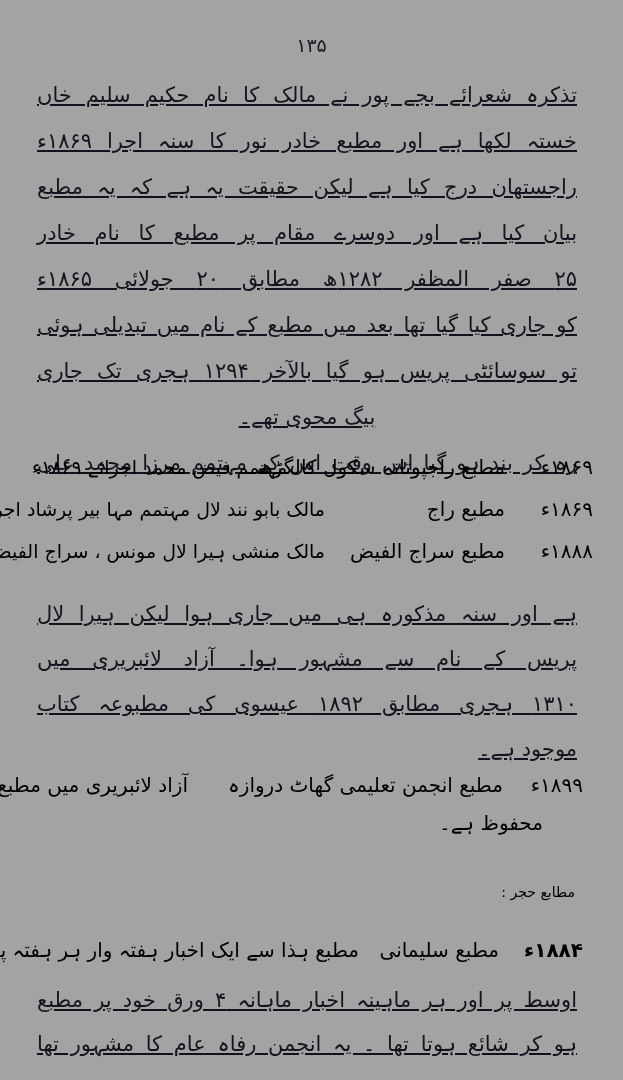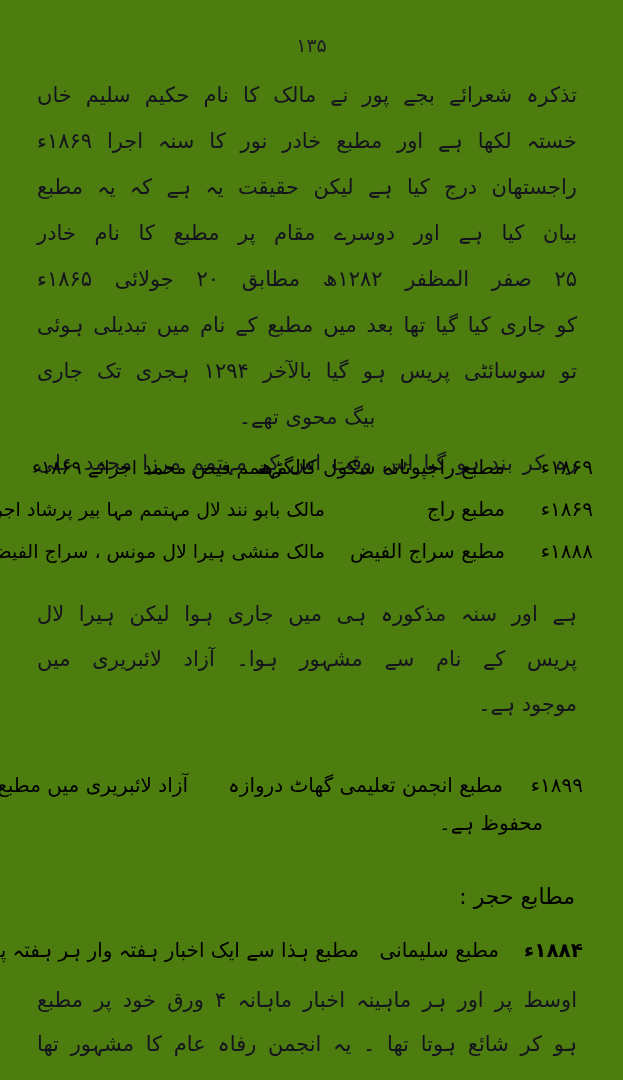--- a/index.html
+++ b/index.html
@@ -11,39 +11,40 @@
     height: 1080px;
     background: #f5f2ee;
     font-family: "DejaVu Sans", sans-serif;
     overflow: hidden;
     position: relative;
   }
   .page {
     position: relative;
     width: 623px;
     height: 1080px;
-    background: #4d7c0f;
+    background: #a3a3a3;
     box-sizing: border-box;
     padding: 15px;
   }
   .page-number {
     position: absolute;
     top: 34px;
     left: 0;
     width: 623px;
     text-align: center;
     font-size: 19px;
     color: #1a1a24;
     direction: rtl;
     letter-spacing: 1px;
   }
   .body-block {
     direction: rtl;
     text-align: right;
     color: #12121c;
+    text-decoration: underline;
   }
   .line {
     direction: rtl;
     unicode-bidi: plaintext;
     white-space: nowrap;
     color: #14141f;
   }
 
   
   .para-top {
@@ -138,21 +139,21 @@
     margin-top: 14px;
     text-align: right;
     padding-right: 40px;
   }
 
   
   .section-heading {
     position: absolute;
     top: 884px;
     right: 48px;
-    font-size: 22px;
+    font-size: 14px;
     direction: rtl;
   }
 
   
   .entry-bottom {
     position: absolute;
     top: 938px;
     right: 40px;
     width: 555px;
   }
@@ -213,20 +214,21 @@
     <div class="entry">
       <span class="year">۱۸۸۸ء</span>
       <span class="name">مطبع سراج الفیض</span>
       <span class="detail">مالک منشی ہیرا لال مونس ، سراج الفیض تاریخی نام</span>
     </div>
   </div>
 
   <div class="para-mid body-block">
     <div class="line">ہے اور سنہ مذکورہ ہی میں جاری ہوا لیکن ہیرا لال</div>
     <div class="line">پریس کے نام سے مشہور ہوا۔ آزاد لائبریری میں</div>
+    <div class="line">۱۳۱۰ ہجری مطابق ۱۸۹۲ عیسوی کی مطبوعہ کتاب</div>
     <div class="line short">موجود ہے۔</div>
   </div>
 
   <div class="entry-1899">
     <div class="row">
       <span class="year">۱۸۹۹ء</span>
       <span class="name">مطبع انجمن تعلیمی گھاٹ دروازہ</span>
       <span class="detail">آزاد لائبریری میں مطبع ہذا کی مطبوعہ کتاب</span>
     </div>
     <div class="tail">محفوظ ہے۔</div>

